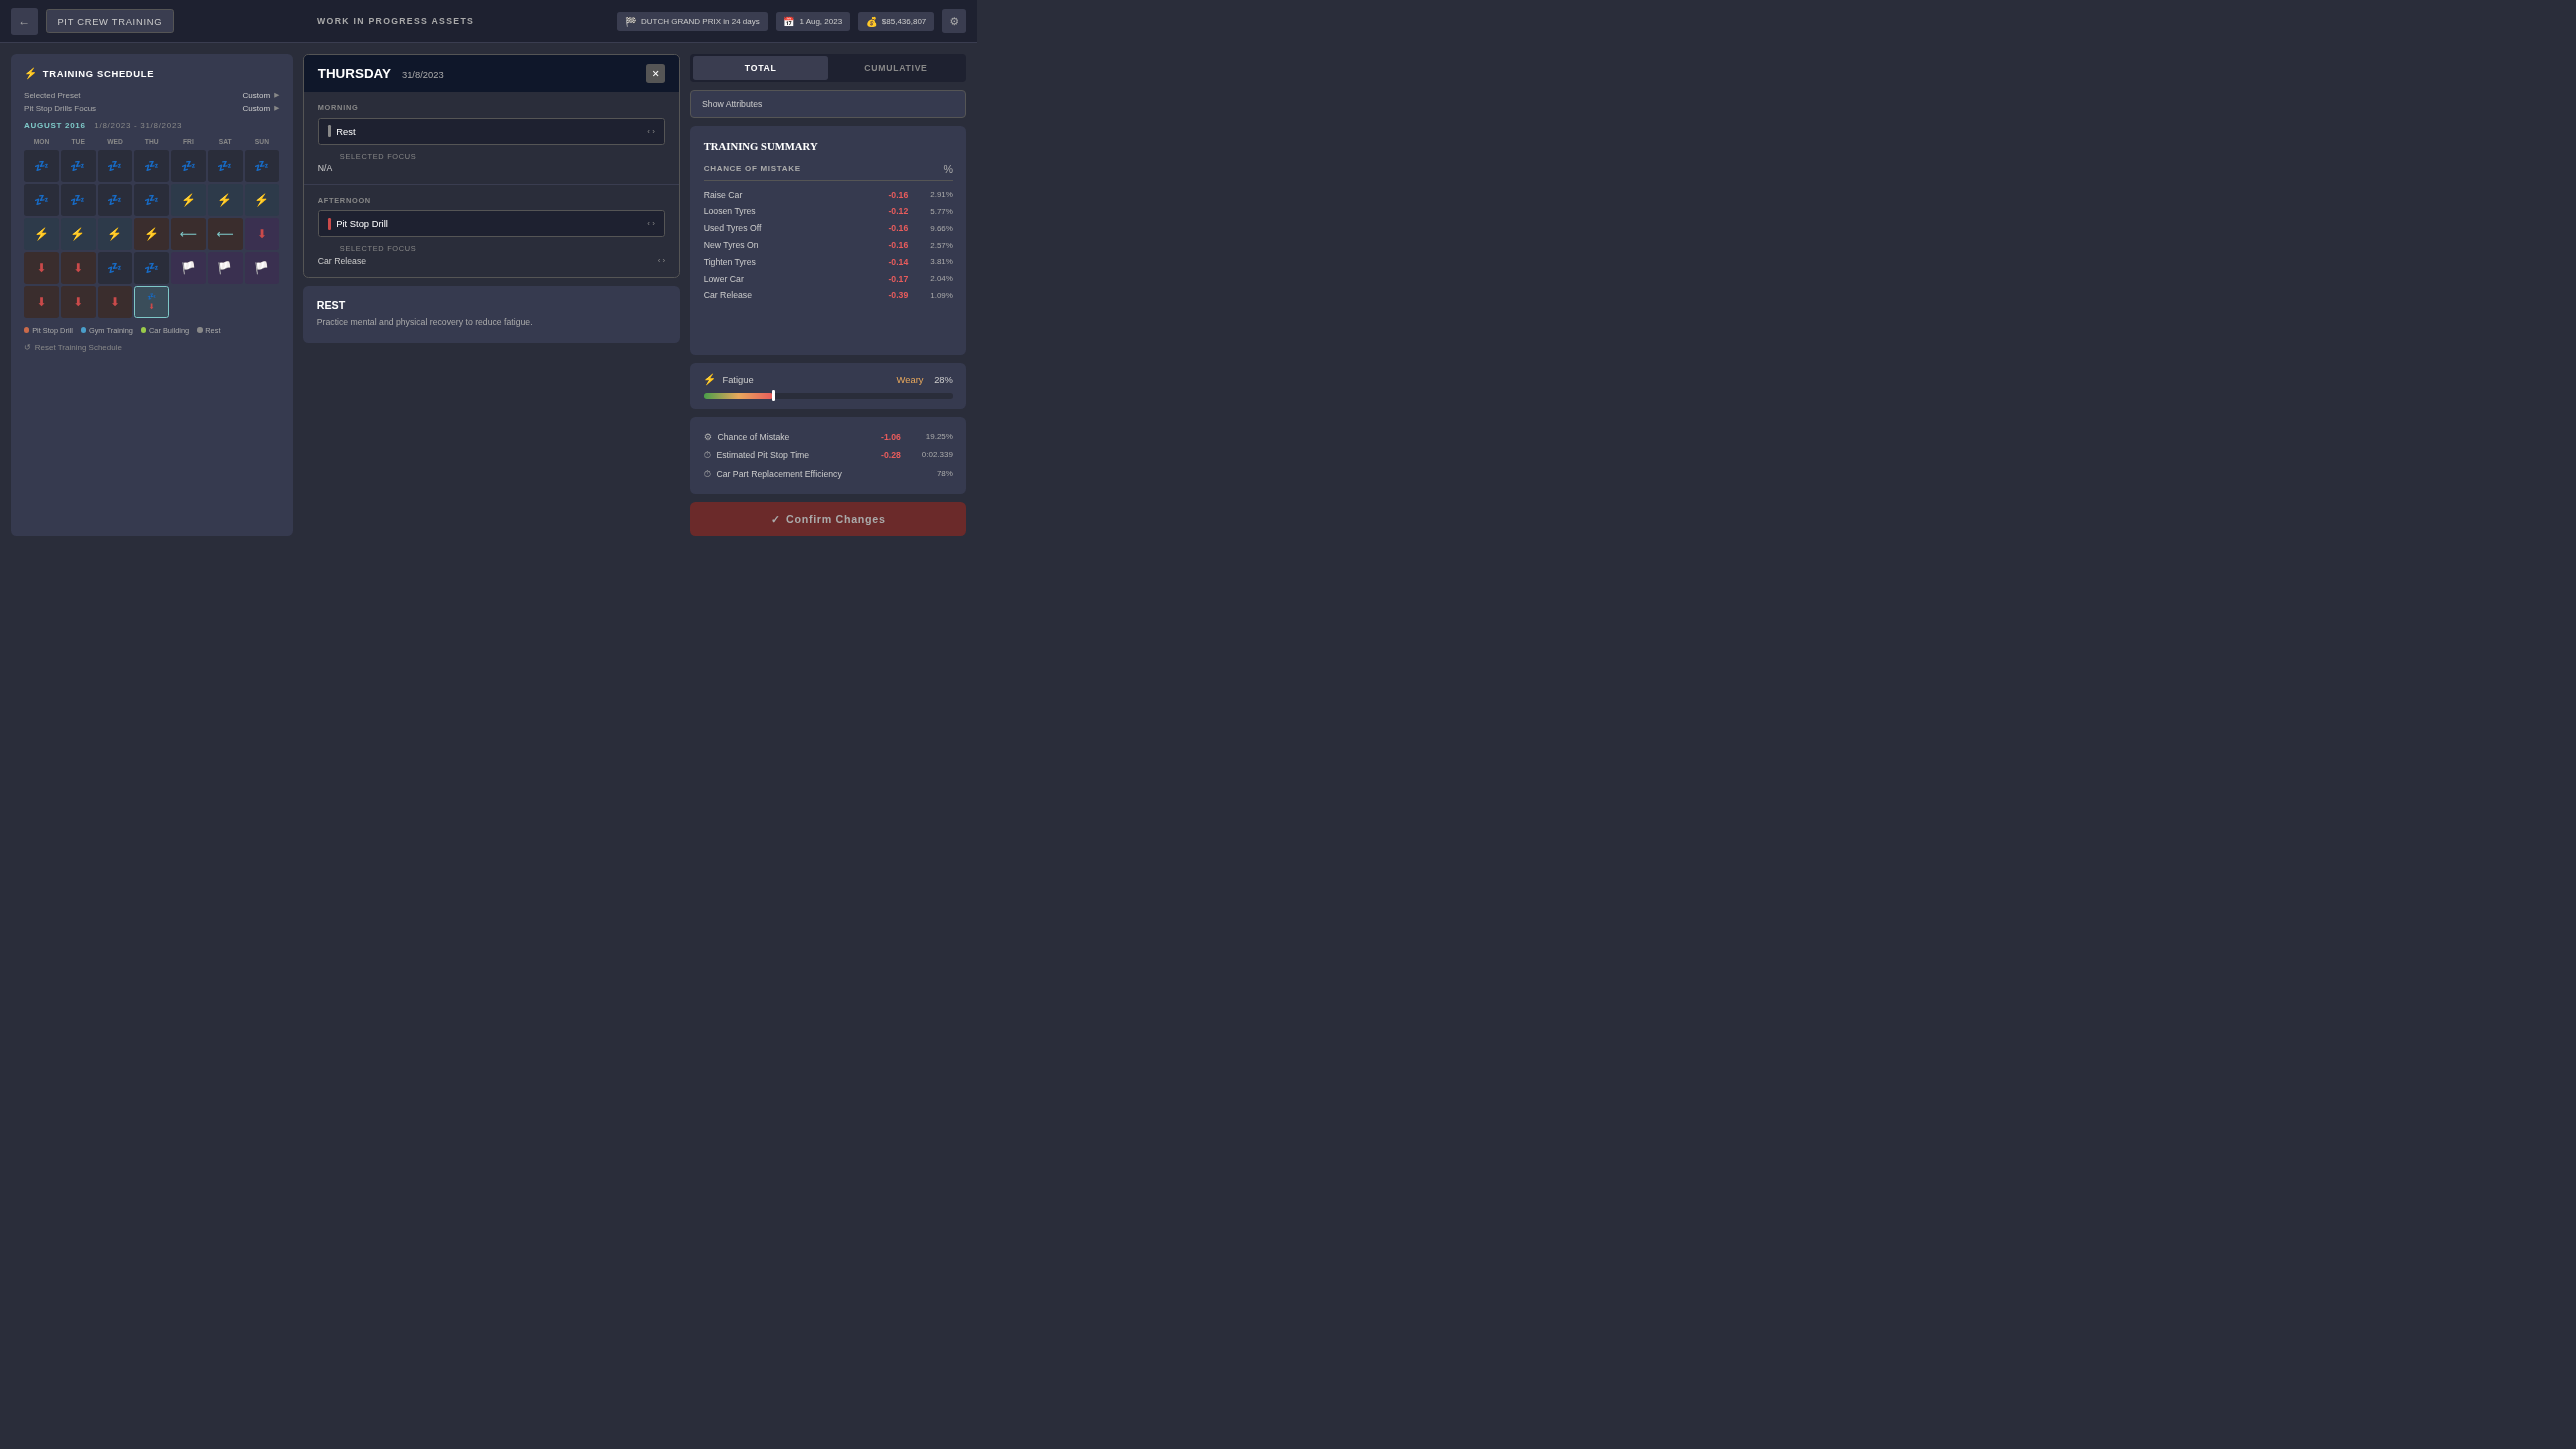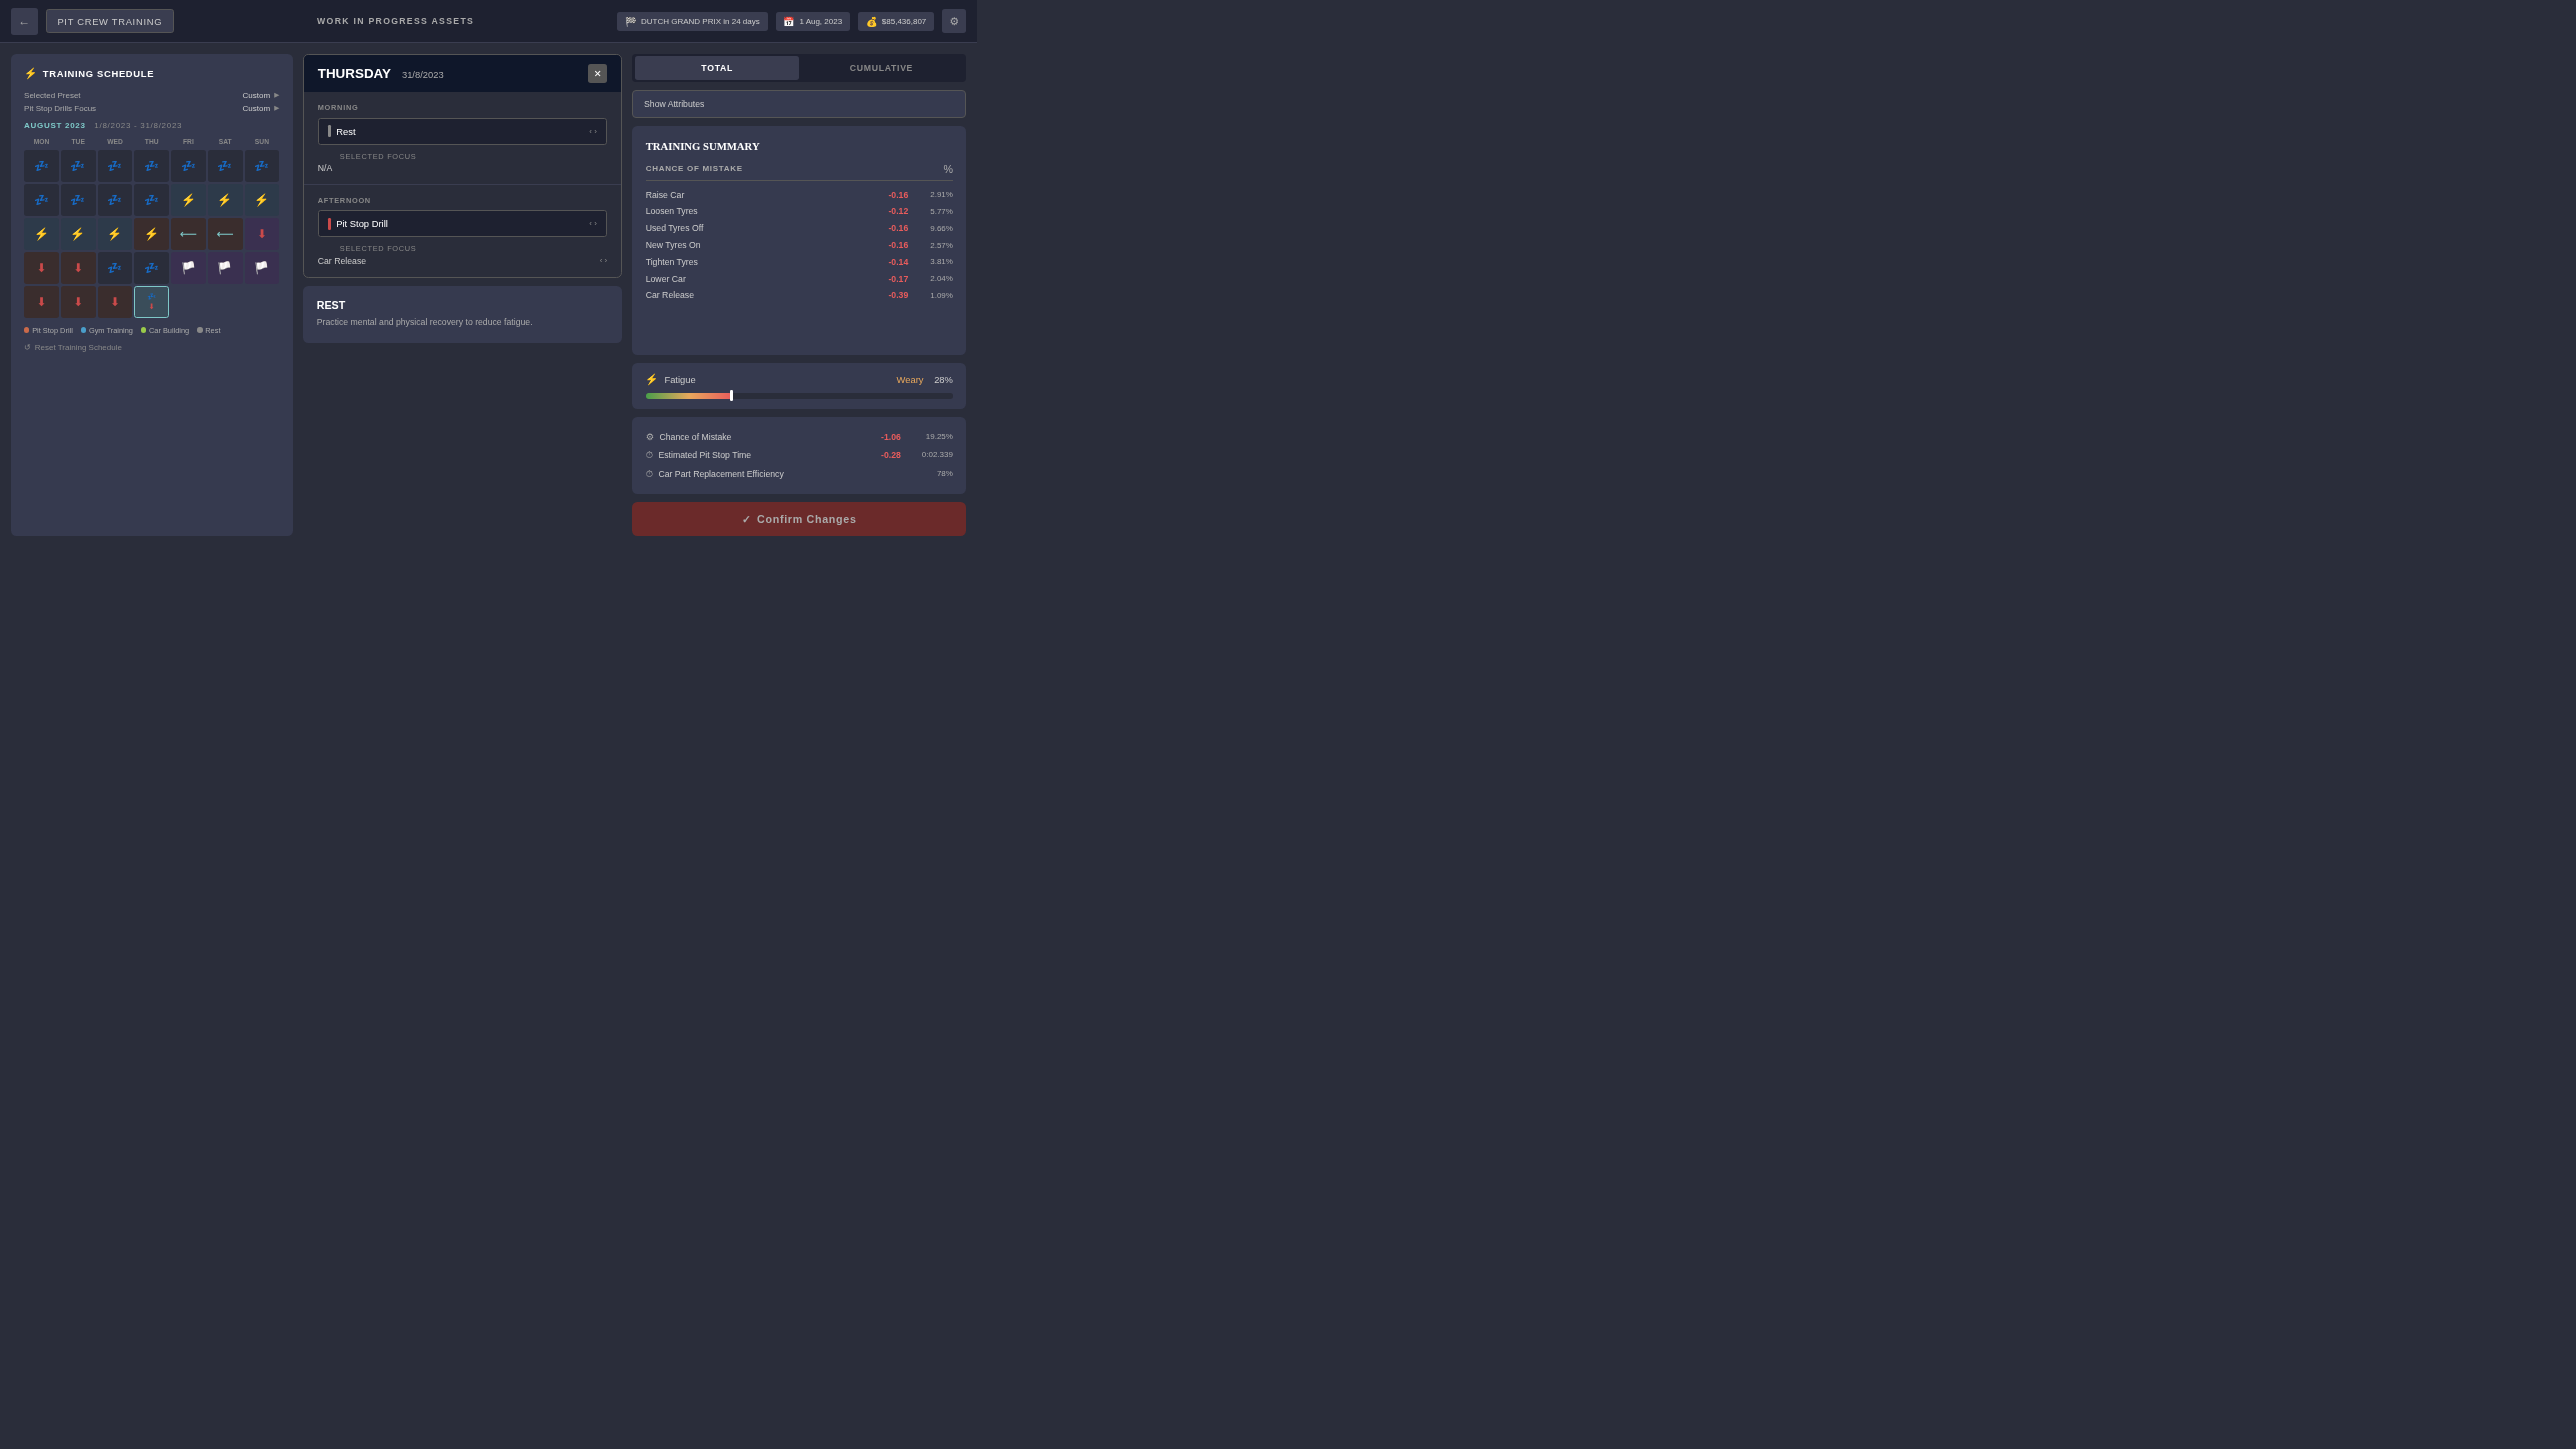--- a/index.html
+++ b/index.html
@@ -323,21 +323,21 @@
       margin-bottom: 5.4px;
     }
     .rest-desc {
       font-size: 8.7px;
       color: #aaa;
       line-height: 1.5;
     }
 
     
     .right-panel {
-      width: 334px;
+      width: 276px;
       flex-shrink: 0;
       display: flex;
       flex-direction: column;
       gap: 8px;
     }
 
     .tab-row {
       display: flex;
       gap: 0;
       background: #1e2130;
@@ -538,21 +538,21 @@
     </div>
     <div class="preset-row">
       <span>Pit Stop Drills Focus</span>
       <div class="preset-value">
         <span>Custom</span>
         <span class="preset-arrow">▶</span>
       </div>
     </div>
 
     <div class="month-label">
-      <span>AUGUST 2023</span> &nbsp;
+      <span>AUGUST 2016</span> &nbsp;
       <span style="color:#888;font-weight:normal">1/8/2023 - 31/8/2023</span>
     </div>
 
     <div class="calendar-grid">
 
       <div class="cal-header">MON</div>
       <div class="cal-header">TUE</div>
       <div class="cal-header">WED</div>
       <div class="cal-header">THU</div>
       <div class="cal-header">FRI</div>

